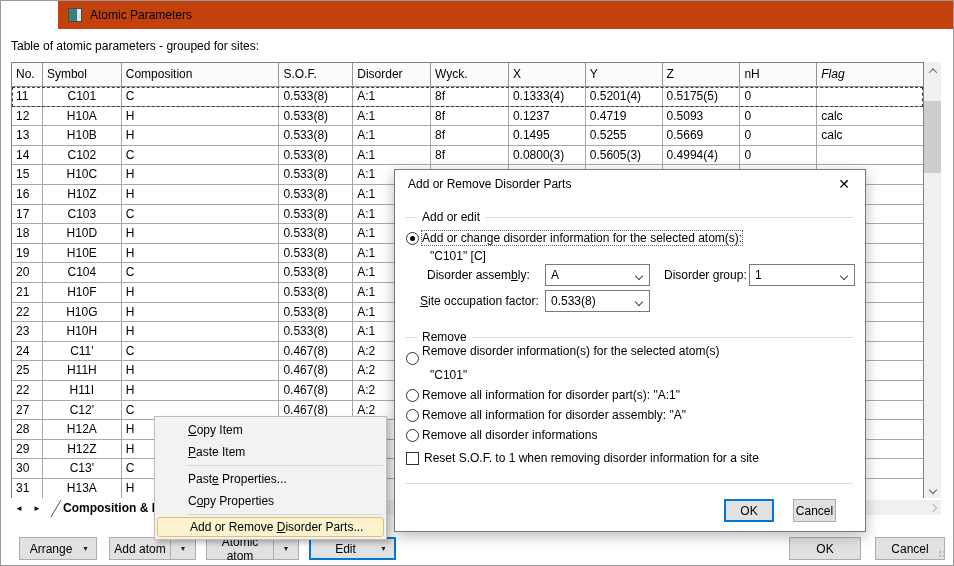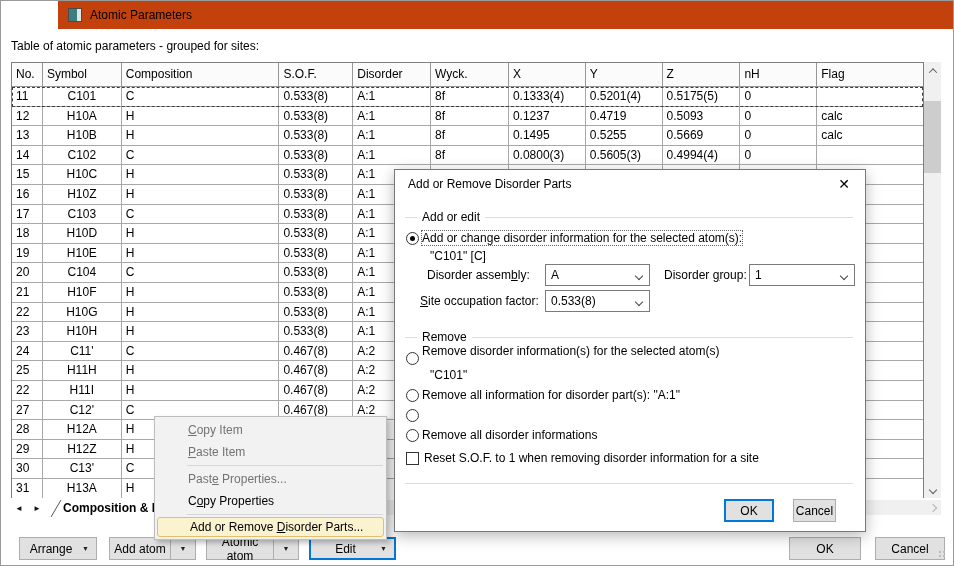--- a/index.html
+++ b/index.html
@@ -48,21 +48,21 @@
   .btn{position:absolute;height:23px;background:#e1e1e1;border:1px solid #adadad;display:flex;align-items:center;justify-content:center;}
   .btn .lbl{flex:1;text-align:center;}
   .btn.focused{border:2px solid #0078d7;}
   .drop-arrow{font-size:7px;color:#222;padding:0 7px 0 0;}
   .split-sep{width:1px;height:21px;background:#adadad;}
   .split-arrow{width:24px;text-align:center;font-size:7px;color:#222;}
   
   .cmenu{position:absolute;left:153px;top:415px;width:233px;background:#f2f2f2;border:1px solid #bdbdbd;
     padding:2px 1px;box-shadow:3px 3px 5px rgba(0,0,0,0.25);z-index:30;}
   .menu-item{height:22px;line-height:22px;padding-left:32px;white-space:nowrap;}
-  .menu-item.disabled{color:#737373;}
+  .menu-item.disabled{color:#000000;}
   .menu-sep{height:1px;background:#d7d7d7;margin:2px 2px 2px 31px;}
   .menu-item.highlighted{height:20px;line-height:18px;background:#fbf2cf;border:1px solid #e0c169;border-radius:3px;margin:0 1px;}
   .ul{text-decoration:underline;}
   
   .dialog{position:absolute;left:393px;top:168px;width:472px;height:363px;background:#ffffff;border:1px solid #787878;
     box-shadow:0 4px 14px rgba(0,0,0,0.28);z-index:20;}
   .dlg-title{position:absolute;left:13px;top:0;line-height:28px;}
   .dlg-close{position:absolute;right:6px;top:0;width:30px;height:28px;text-align:center;line-height:28px;font-size:14px;}
   .grouphead{position:absolute;left:10px;right:12px;display:flex;align-items:center;gap:5px;}
   .gl{border-top:1px solid #dcdcdc;height:0;}
@@ -100,21 +100,21 @@
         <div class="hcell" style="width: 31px;">No.</div>
         <div class="hcell" style="width: 79px;">Symbol</div>
         <div class="hcell" style="width: 158px;">Composition</div>
         <div class="hcell" style="width: 74px;">S.O.F.</div>
         <div class="hcell" style="width: 78px;">Disorder</div>
         <div class="hcell" style="width: 78px;">Wyck.</div>
         <div class="hcell" style="width: 77px;">X</div>
         <div class="hcell" style="width: 77px;">Y</div>
         <div class="hcell" style="width: 78px;">Z</div>
         <div class="hcell" style="width: 77px;">nH</div>
-        <div class="hcell last" style="width: 106px;">Flag</div>
+        <div class="hcell last" style="width: 106px; font-style: italic;">Flag</div>
       </div>
     <div>
         <div class="trow selected">
           <div class="tcell" style="width: 31px;">11</div>
           <div class="tcell center" style="width: 79px;">C101</div>
           <div class="tcell" style="width: 158px;">C</div>
           <div class="tcell" style="width: 74px;">0.533(8)</div>
           <div class="tcell" style="width: 78px;">A:1</div>
           <div class="tcell" style="width: 78px;">8f</div>
           <div class="tcell" style="width: 77px;">0.1333(4)</div>
@@ -477,20 +477,21 @@
     </div>
 
     <div class="radio" style="left:11px;top:182px;"></div>
     <div class="dlg-label" style="left:27px;top:174px;">Remove disorder information(s) for the selected atom(s)</div>
     <div class="dlg-label" style="left:35px;top:198px;">"C101"</div>
 
     <div class="radio" style="left:11px;top:219px;"></div>
     <div class="dlg-label" style="left:27px;top:218px;">Remove all information for disorder part(s): "A:1"</div>
 
     <div class="radio" style="left:11px;top:239px;"></div>
+    <div class="dlg-label" style="left:27px;top:238px;">Remove all information for disorder assembly: "A"</div>
 
     <div class="radio" style="left:11px;top:259px;"></div>
     <div class="dlg-label" style="left:27px;top:258px;">Remove all disorder informations</div>
 
     <div class="checkbox" style="left:11px;top:282px;"></div>
     <div class="dlg-label" style="left:29px;top:281px;">Reset S.O.F. to 1 when removing disorder information for a site</div>
 
     <div class="dlg-sep" style="top:313px;"></div>
 
     <div class="btn focused" style="left:329px;top:329px;width:50px;">

